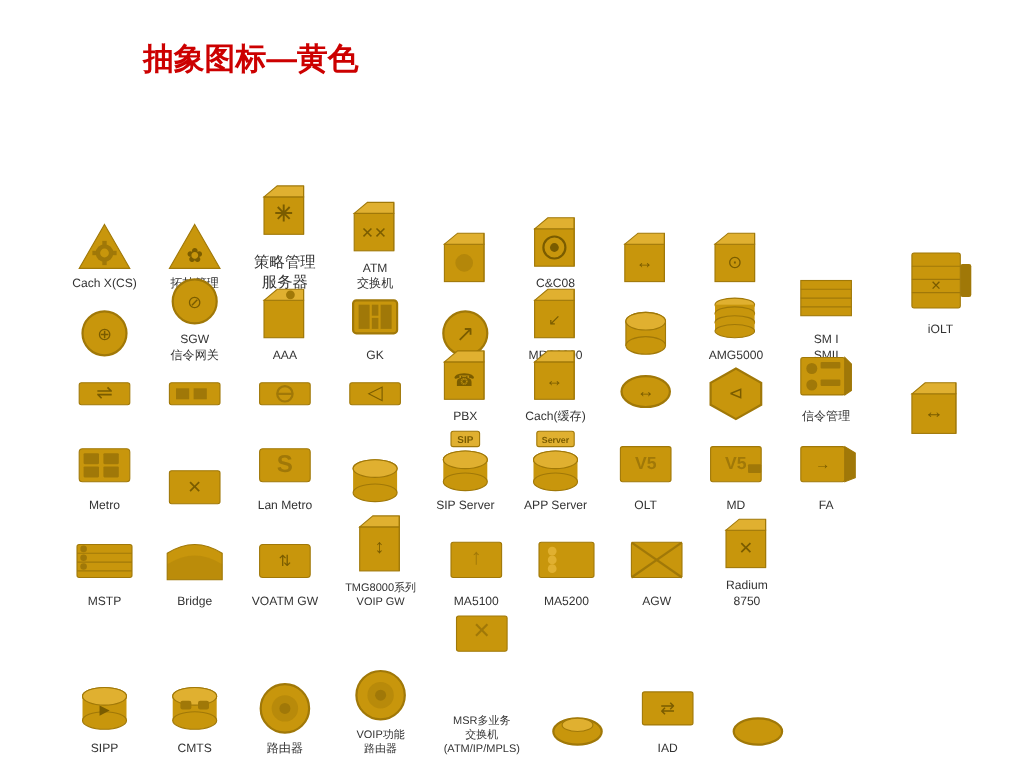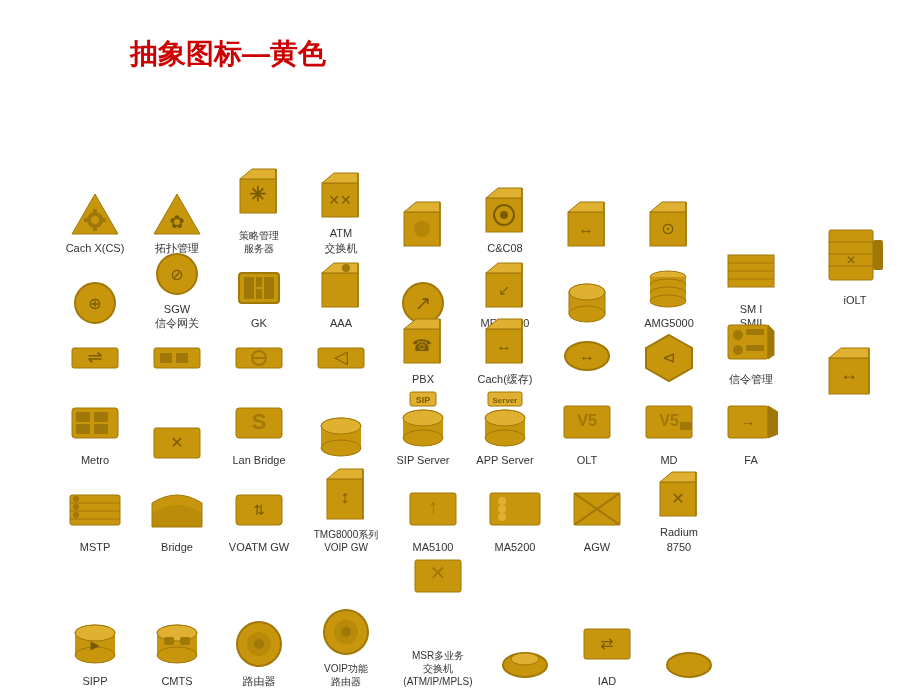--- a/index.html
+++ b/index.html
@@ -67,21 +67,21 @@
 
   <div class="icon-item">
     <svg width="54" height="54" viewBox="0 0 54 54">
 
       <rect x="8" y="14" width="36" height="34" fill="#C8960C" stroke="#A07808" stroke-width="1"></rect>
       <polygon points="8,14 20,4 44,4 44,14" fill="#E0B030" stroke="#A07808" stroke-width="1"></polygon>
       <polygon points="44,4 44,38 44,48 44,14" fill="#A07808" stroke="#A07808" stroke-width="1"></polygon>
 
       <text x="26" y="36" text-anchor="middle" font-size="20" fill="#7a5c00" font-weight="bold">✳</text>
     </svg>
-    <label style="font-size:10px;margin-top:10px;">策略管理<br>服务器</label>
+    <label style="font-size:14px;margin-top:10px;">策略管理<br>服务器</label>
   </div>
 
   <div class="icon-item">
     <svg width="54" height="54" viewBox="0 0 54 54">
       <rect x="8" y="14" width="36" height="34" fill="#C8960C" stroke="#A07808" stroke-width="1"></rect>
       <polygon points="8,14 20,4 44,4 44,14" fill="#E0B030" stroke="#A07808" stroke-width="1"></polygon>
       <polygon points="44,4 44,48 44,14" fill="#A07808" stroke="#A07808" stroke-width="1"></polygon>
       <text x="26" y="36" text-anchor="middle" font-size="14" fill="#7a5c00">✕✕</text>
     </svg>
     <label>ATM<br>交换机</label>
@@ -138,42 +138,42 @@
     </svg>
     <label></label>
   </div>
 
   <div class="icon-item">
     <svg width="50" height="50" viewBox="0 0 50 50">
       <circle cx="25" cy="25" r="20" fill="#C8960C" stroke="#A07808" stroke-width="2"></circle>
       <text x="25" y="31" text-anchor="middle" font-size="16" fill="#7a5c00">⊘</text>
     </svg>
     <label>SGW<br>信令网关</label>
+  </div>
+
+  <div class="icon-item">
+    <svg width="54" height="54" viewBox="0 0 54 54">
+      <rect x="8" y="14" width="36" height="34" fill="#C8960C" stroke="#A07808" stroke-width="1"></rect>
+      <polygon points="8,14 20,4 44,4 44,14" fill="#E0B030" stroke="#A07808" stroke-width="1"></polygon>
+      <polygon points="44,4 44,48 44,14" fill="#A07808" stroke="#A07808" stroke-width="1"></polygon>
+
+      <circle cx="32" cy="9" r="4" fill="#A07808"></circle>
+    </svg>
+    <label>AAA</label>
   </div>
 
   <div class="icon-item">
     <svg width="50" height="50" viewBox="0 0 50 50">
       <rect x="5" y="10" width="40" height="30" rx="3" fill="#C8960C" stroke="#A07808" stroke-width="2"></rect>
       <rect x="10" y="14" width="10" height="22" fill="#A07808"></rect>
       <rect x="22" y="14" width="6" height="10" fill="#A07808"></rect>
       <rect x="22" y="26" width="6" height="10" fill="#A07808"></rect>
       <rect x="30" y="14" width="10" height="22" fill="#A07808"></rect>
     </svg>
     <label>GK</label>
-  </div>
-
-  <div class="icon-item">
-    <svg width="54" height="54" viewBox="0 0 54 54">
-      <rect x="8" y="14" width="36" height="34" fill="#C8960C" stroke="#A07808" stroke-width="1"></rect>
-      <polygon points="8,14 20,4 44,4 44,14" fill="#E0B030" stroke="#A07808" stroke-width="1"></polygon>
-      <polygon points="44,4 44,48 44,14" fill="#A07808" stroke="#A07808" stroke-width="1"></polygon>
-
-      <circle cx="32" cy="9" r="4" fill="#A07808"></circle>
-    </svg>
-    <label>AAA</label>
   </div>
 
   <div class="icon-item">
     <svg width="50" height="50" viewBox="0 0 50 50">
       <circle cx="25" cy="25" r="20" fill="#C8960C" stroke="#A07808" stroke-width="2"></circle>
       <text x="25" y="32" text-anchor="middle" font-size="20" fill="#7a5c00">↗</text>
     </svg>
     <label></label>
   </div>
 
@@ -331,21 +331,21 @@
     </svg>
     <label></label>
   </div>
 
   <div class="icon-item">
     <svg width="54" height="54" viewBox="0 0 54 54">
       <rect x="4" y="12" width="46" height="30" rx="3" fill="#C8960C" stroke="#A07808" stroke-width="1"></rect>
 
       <text x="27" y="33" text-anchor="middle" font-size="22" font-weight="bold" fill="#A07808">S</text>
     </svg>
-    <label>Lan Bridge</label>
+    <label>Lan Metro</label>
   </div>
 
   <div class="icon-item">
     <svg width="54" height="54" viewBox="0 0 54 54">
       <ellipse cx="27" cy="16" rx="20" ry="8" fill="#E0B030" stroke="#A07808" stroke-width="1"></ellipse>
       <rect x="7" y="16" width="40" height="22" fill="#C8960C"></rect>
       <ellipse cx="27" cy="38" rx="20" ry="8" fill="#C8960C" stroke="#A07808" stroke-width="1"></ellipse>
       <ellipse cx="27" cy="16" rx="20" ry="8" fill="#E0B030" stroke="#A07808" stroke-width="1"></ellipse>
     </svg>
     <label></label>

